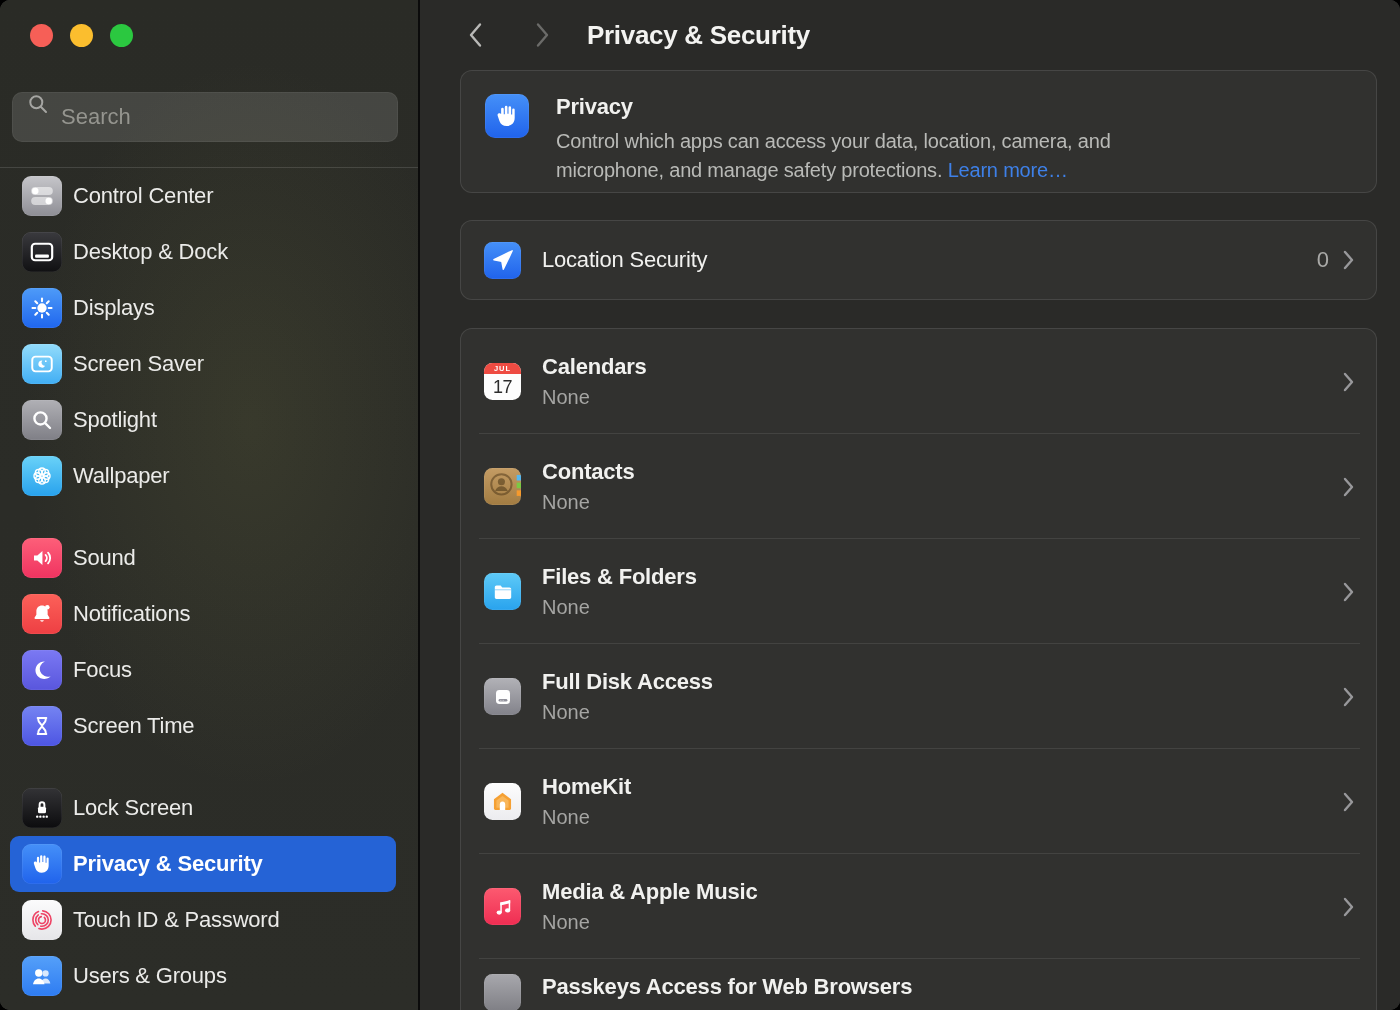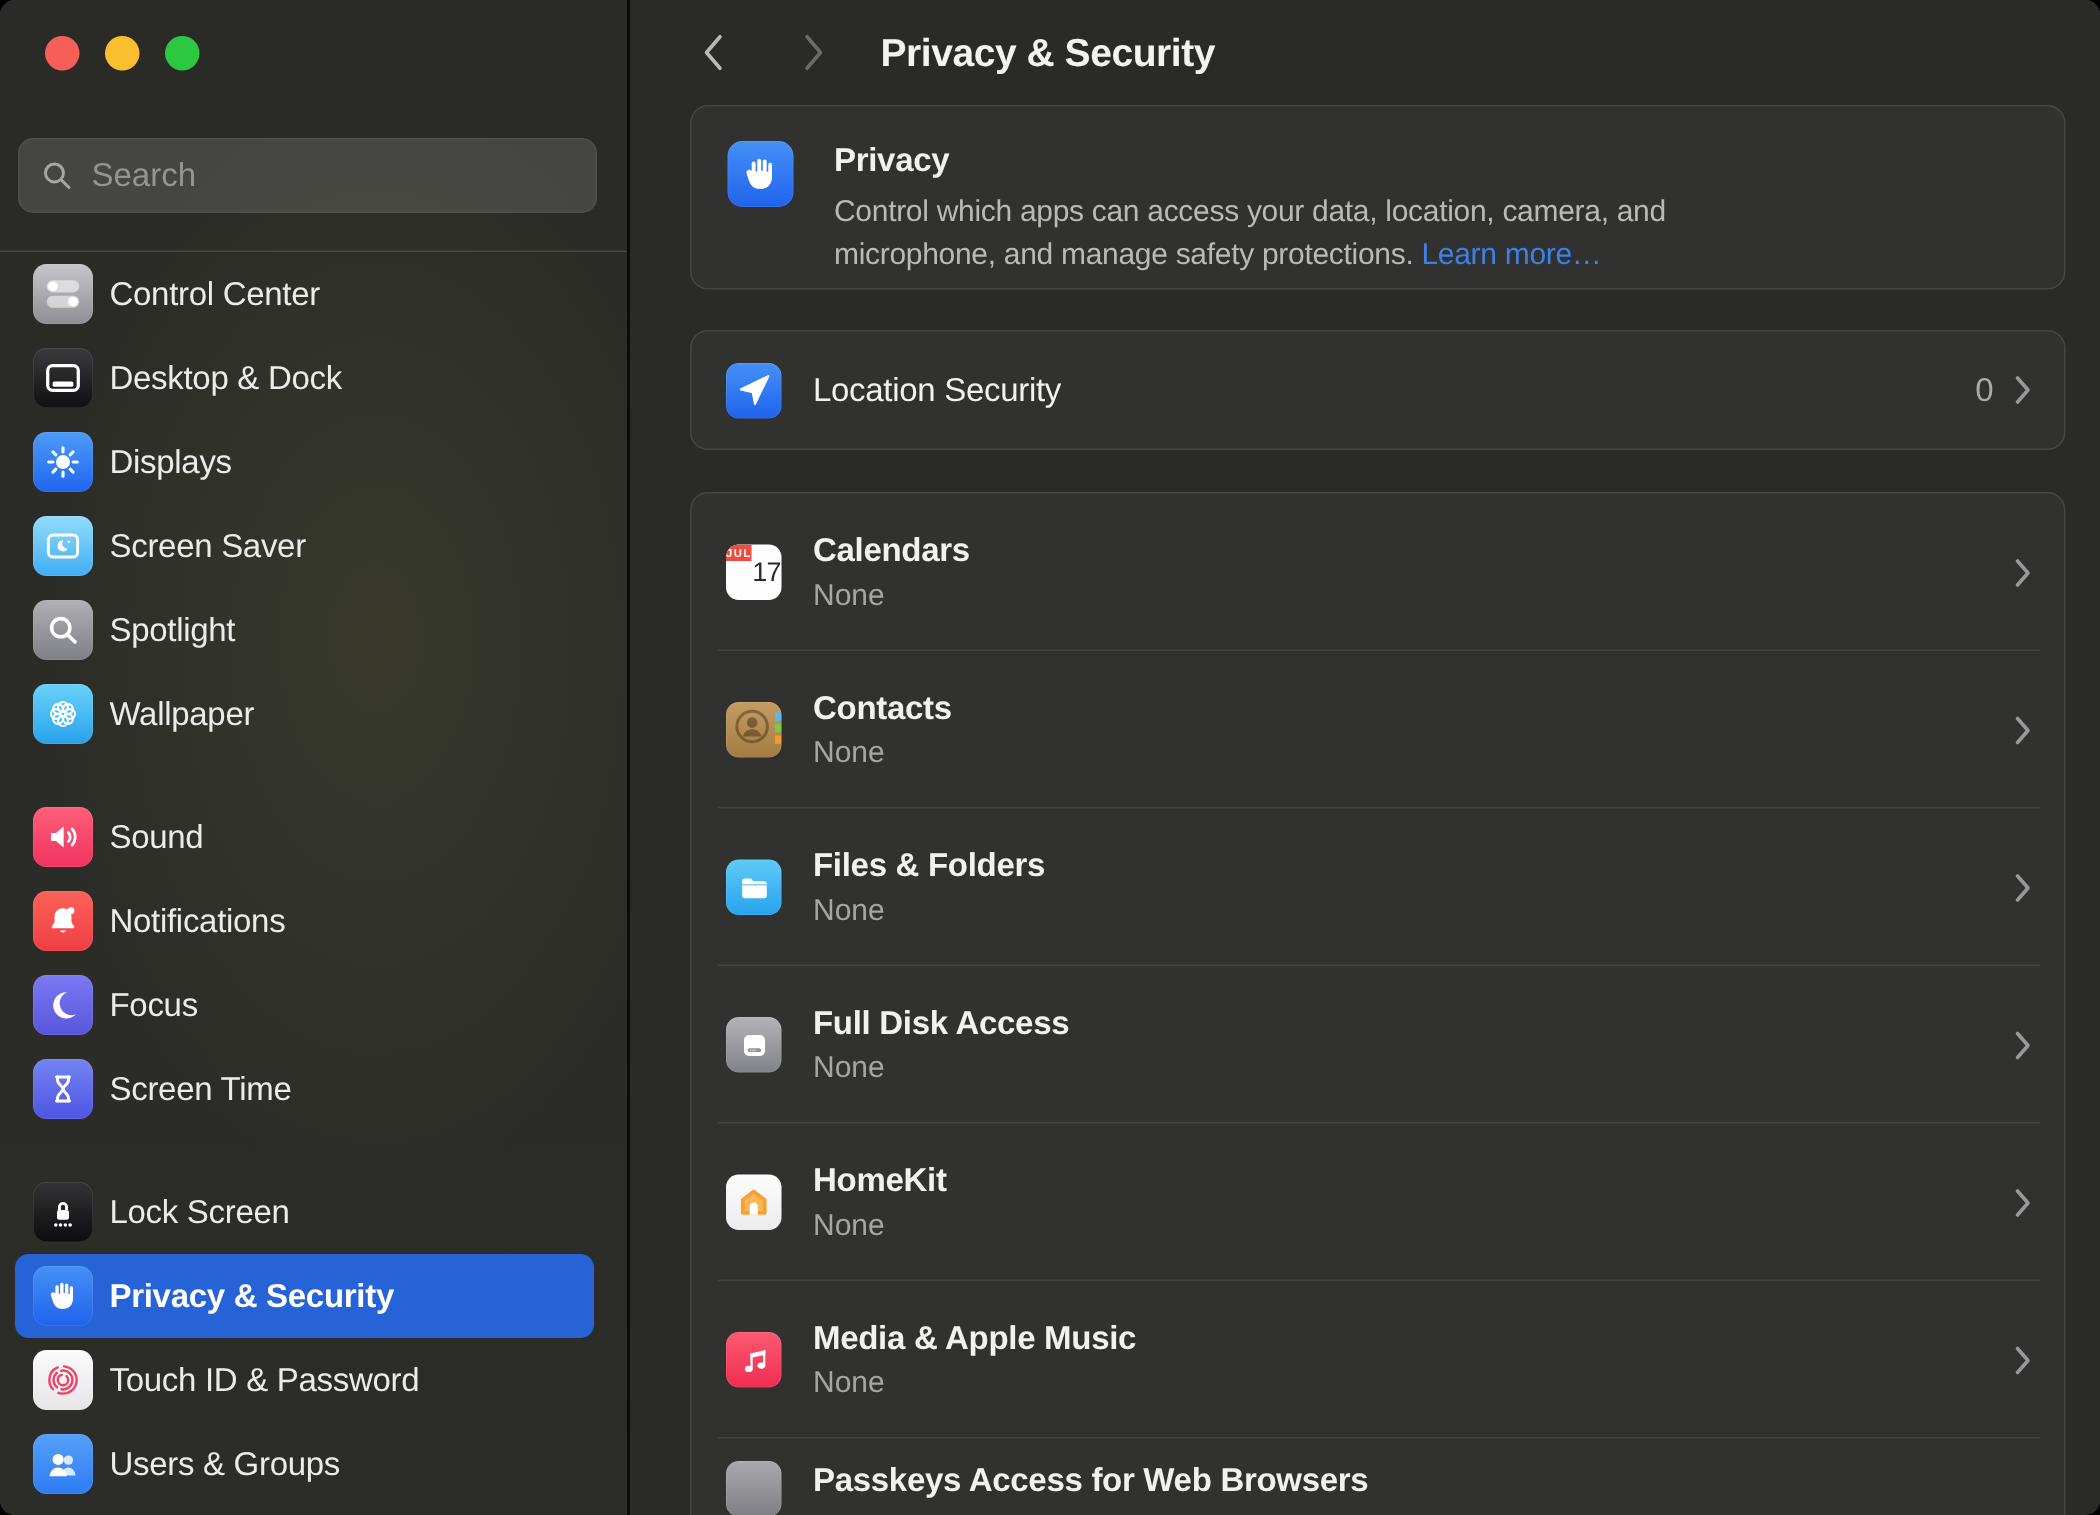--- a/index.html
+++ b/index.html
@@ -6,21 +6,21 @@
     font-family:"Liberation Sans","DejaVu Sans",sans-serif;-webkit-font-smoothing:antialiased;}
   .window{width:1400px;height:1010px;display:flex;border-radius:10px;overflow:hidden;
     box-shadow:inset 0 0 0 1px rgba(255,255,255,0.09);background:#2a2a28;}
   
   .sidebar{width:420px;flex:0 0 420px;box-sizing:border-box;border-right:2px solid #0b0b0b;
     background:radial-gradient(75% 50% at 60% 42%, rgba(126,128,70,0.16), rgba(0,0,0,0) 72%),
                linear-gradient(180deg,#2a2b26,#2c2d28);}
   .titlebar{display:flex;gap:17px;padding:24px 0 0 30px;height:23px;}
   .tl{width:23px;height:23px;border-radius:50%;display:inline-block;}
   .tl.red{background:#f65f57;} .tl.yellow{background:#fbbe2e;} .tl.green{background:#2bc840;}
-  .search{margin:45px 20px 0 12px;height:50px;border-radius:10px;display:flex;align-items:center;
+  .search{margin:45px 20px 0 12px;height:50px;border-radius:10px;display:flex;
     background:rgba(255,255,255,0.13);border:1px solid rgba(255,255,255,0.05);box-sizing:border-box;padding:0 12px;}
   .search svg{flex:0 0 auto;margin-left:2px;}
   .search input{flex:1;background:transparent;border:none;outline:none;color:#ececea;
     font-size:22px;margin-left:10px;font-family:inherit;min-width:0;}
   .search input::placeholder{color:#95958f;}
   .sidebar-list{margin-top:25px;border-top:1px solid rgba(255,255,255,0.13);padding-top:0;}
   .side-item{height:56px;margin:0 22px 0 10px;border-radius:9px;display:flex;align-items:center;
     padding-left:12px;cursor:default;}
   .side-item.selected{background:#2563d6;}
   .side-label{color:#ebebe9;font-size:22px;letter-spacing:-0.2px;margin-left:11px;white-space:nowrap;}
@@ -38,21 +38,21 @@
   .ic-spot{background:linear-gradient(180deg,#b0b0b5,#7f7f86);}
   .ic-wall{background:linear-gradient(180deg,#6ad2f8,#28a2ed);}
   .ic-notif{background:linear-gradient(180deg,#fc6159,#ee3f43);}
   .ic-sound{background:linear-gradient(180deg,#fd5f79,#f03360);}
   .ic-focus{background:linear-gradient(180deg,#7b79f3,#5956dd);}
   .ic-st{background:linear-gradient(180deg,#7584f2,#4d55e3);}
   .ic-lock{background:linear-gradient(180deg,#333336,#0c0c0e);}
   .ic-priv{background:linear-gradient(180deg,#4590f8,#2063ec);}
   .ic-tid{background:linear-gradient(180deg,#fbfbfc,#e6e6e9);}
   .ic-ug{background:linear-gradient(180deg,#55a0f9,#2e7cf2);}
-  .ic-cal{background:#fdfdfd;display:flex;flex-direction:row;place-items:stretch;}
+  .ic-cal{background:#fdfdfd;display:flex;flex-direction:column;place-items:stretch;}
   .cal-top{background:#ee4b42;color:#fff;font-size:7.5px;font-weight:bold;letter-spacing:1px;
     height:11px;display:flex;align-items:center;justify-content:center;}
   .cal-day{flex:1;display:flex;align-items:center;justify-content:center;color:#2c2c2c;
     font-size:18px;font-weight:500;letter-spacing:-0.5px;}
   .ic-cont{background:linear-gradient(180deg,#c49c64,#a27c42);}
   .ic-ff{background:linear-gradient(180deg,#5ecaf7,#29a3ee);}
   .ic-fda{background:linear-gradient(180deg,#b2b2b7,#82828a);}
   .ic-hk{background:linear-gradient(180deg,#fdfdfd,#ececef);}
   .ic-mus{background:linear-gradient(180deg,#fc5a70,#ef2d52);}
   .ic-pk{background:linear-gradient(180deg,#a8a8ad,#7f7f85);}

